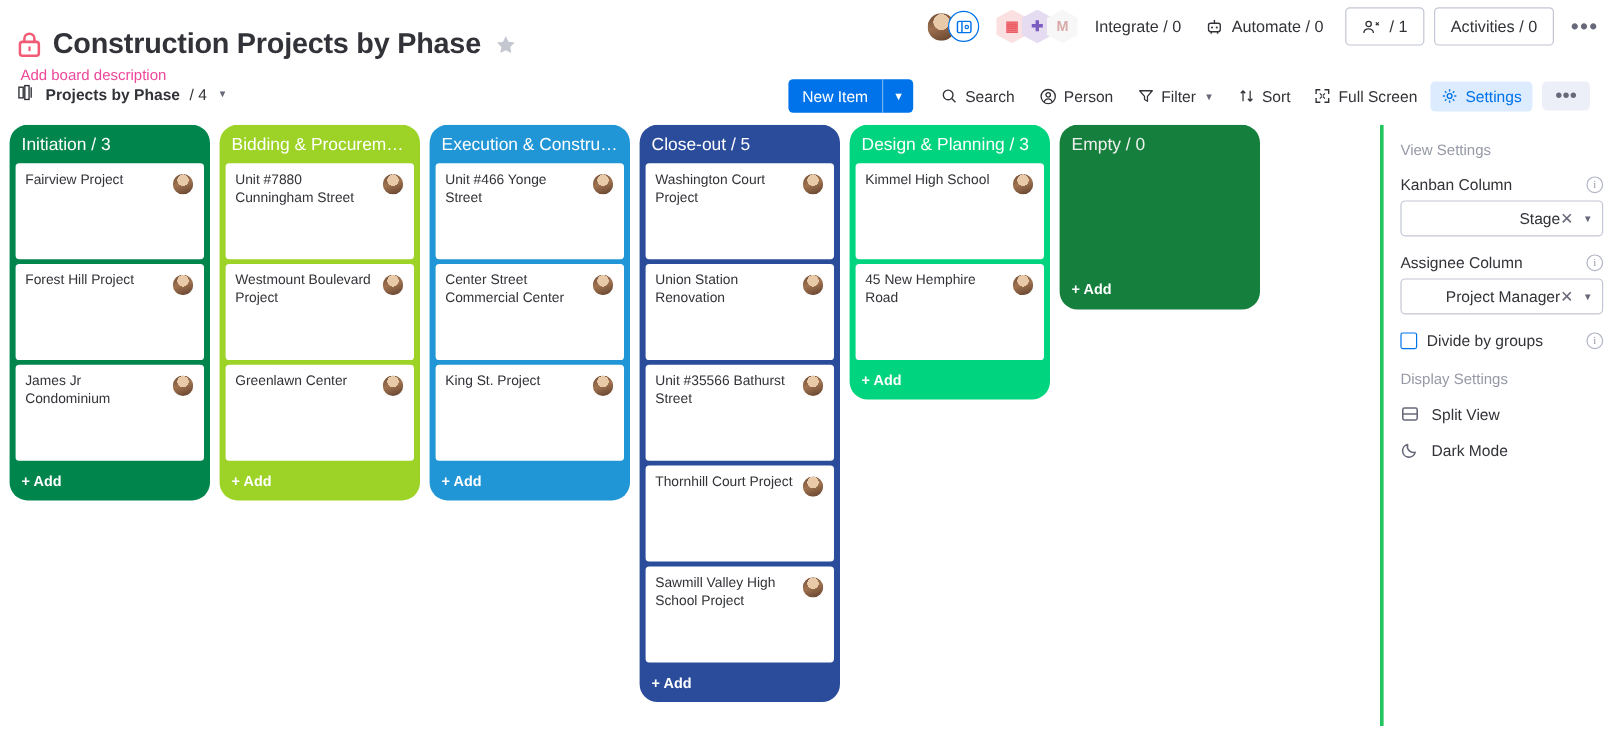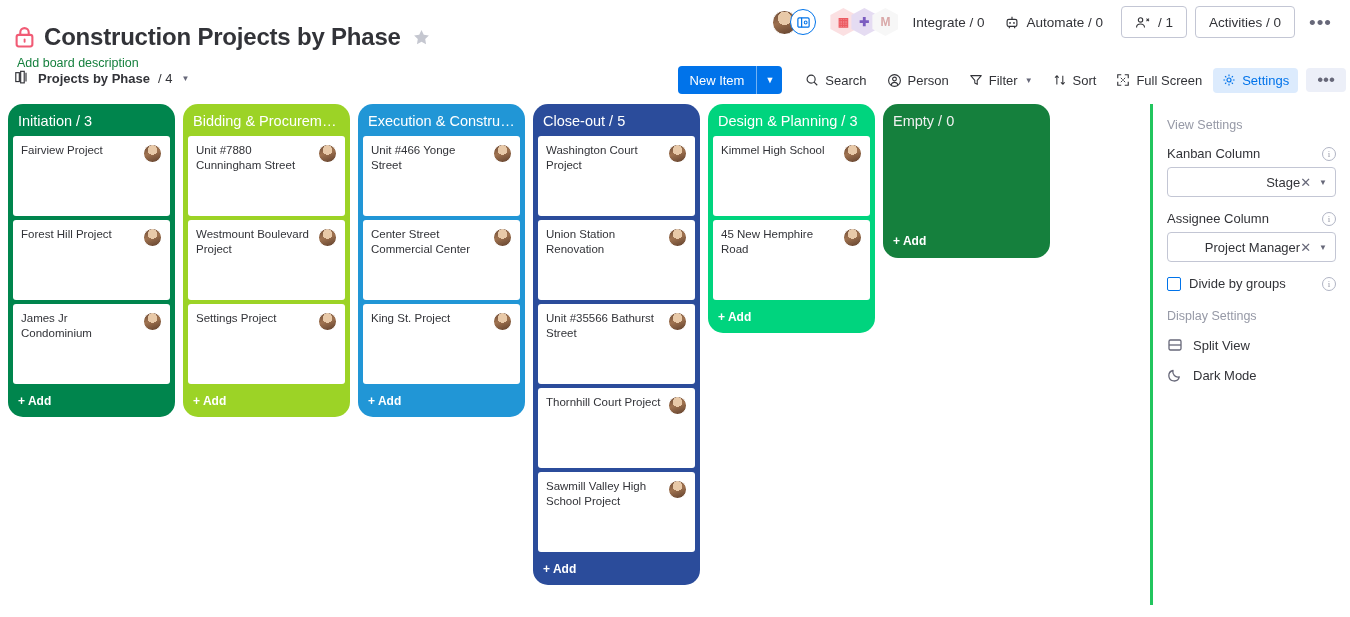--- a/index.html
+++ b/index.html
@@ -30,21 +30,21 @@
     font-weight: bold;
     color: #323338;
     letter-spacing: -0.2px;
     white-space: nowrap;
   }
   .star-icon { width: 19px; height: 19px; display:block; margin-left: 2px; }
   .board-desc {
     margin-top: 5px;
     margin-left: 3px;
     font-size: 12.5px;
-    color: #15803d;
+    color: #ec4899;
   }
 
   .header-right {
     position: absolute;
     top: 6px; right: 8px;
     display: flex;
     align-items: center;
     gap: 0px;
   }
   .avatar-group { display:flex; align-items:center; margin-right: 14px; }
@@ -98,21 +98,21 @@
     padding: 0 14px;
   }
   .view-tab {
     display: inline-flex; align-items: center; gap: 8px;
     font-size: 13px; font-weight: bold; color:#323338;
     cursor: pointer; padding-top: 4px;
   }
   .view-tab .cnt { font-weight: normal; color:#323338; }
   .toolbar-right {
     position: absolute;
-    top: 0px; right: 4px;
+    top: 0px; right: 25px;
     display:flex; align-items:center; gap: 2px;
   }
   .new-item {
     display:flex; align-items:stretch;
     background:#0073ea; color:#fff;
     border-radius:4px; height:28px;
     font-size:13px; cursor:pointer; margin-right:12px;
     overflow:hidden;
   }
   .new-item .lbl { padding: 0 12px; display:flex; align-items:center; }
@@ -402,21 +402,21 @@
         <div class="kcol-title">Bidding &amp; Procurement / 3</div>
         <div class="kcard">
           <div class="kcard-title">Unit #7880 Cunningham Street</div>
           <div class="kav"></div>
         </div>
         <div class="kcard">
           <div class="kcard-title">Westmount Boulevard Project</div>
           <div class="kav"></div>
         </div>
         <div class="kcard">
-          <div class="kcard-title">Settings Project</div>
+          <div class="kcard-title">Greenlawn Center</div>
           <div class="kav"></div>
         </div>
         <div class="kadd">+ Add</div>
       </div><div class="kcol" style="background: rgb(33, 150, 214);">
         <div class="kcol-title">Execution &amp; Constructio...</div>
         <div class="kcard">
           <div class="kcard-title">Unit #466 Yonge Street</div>
           <div class="kav"></div>
         </div>
         <div class="kcard">

